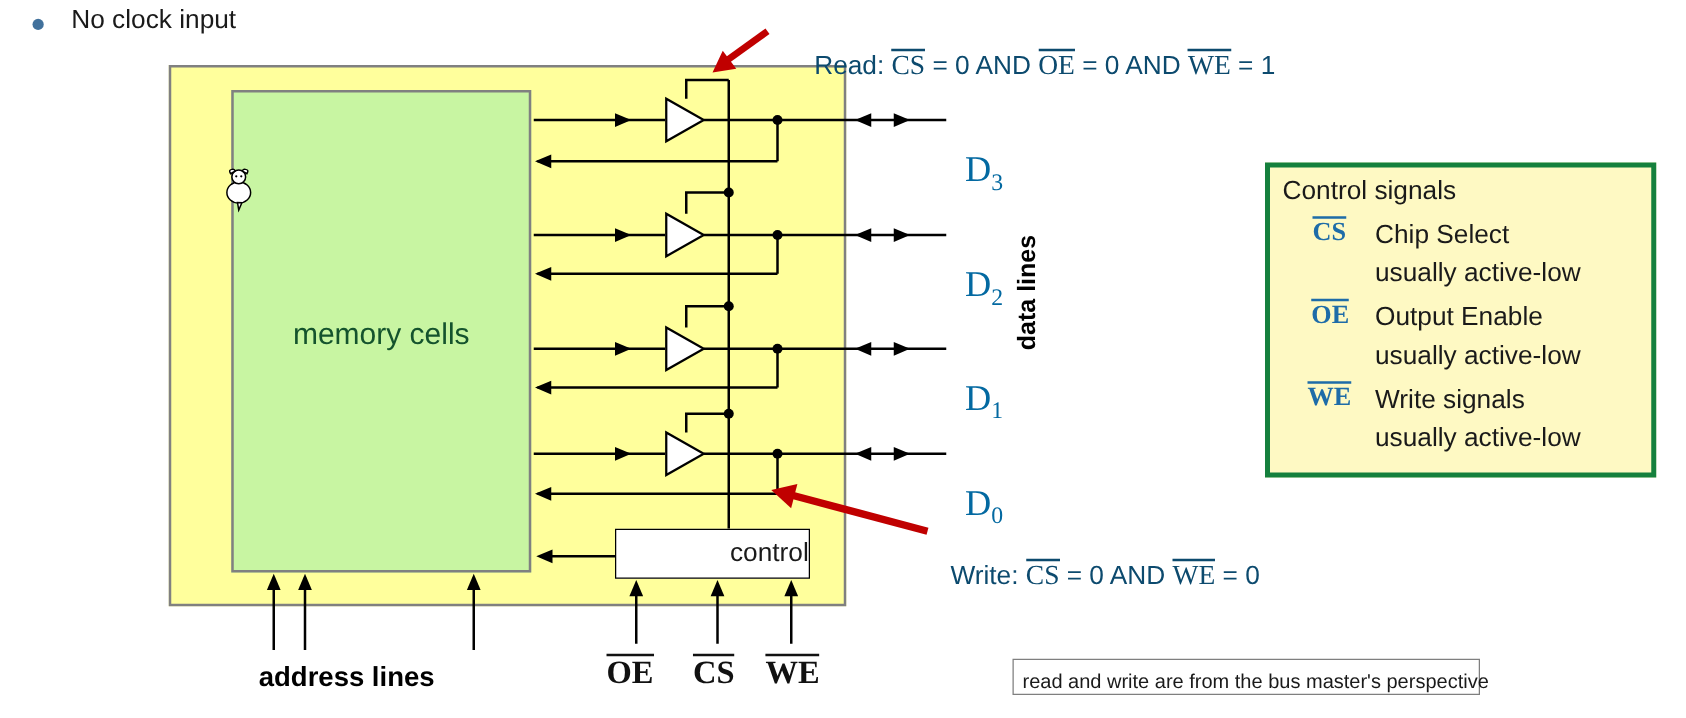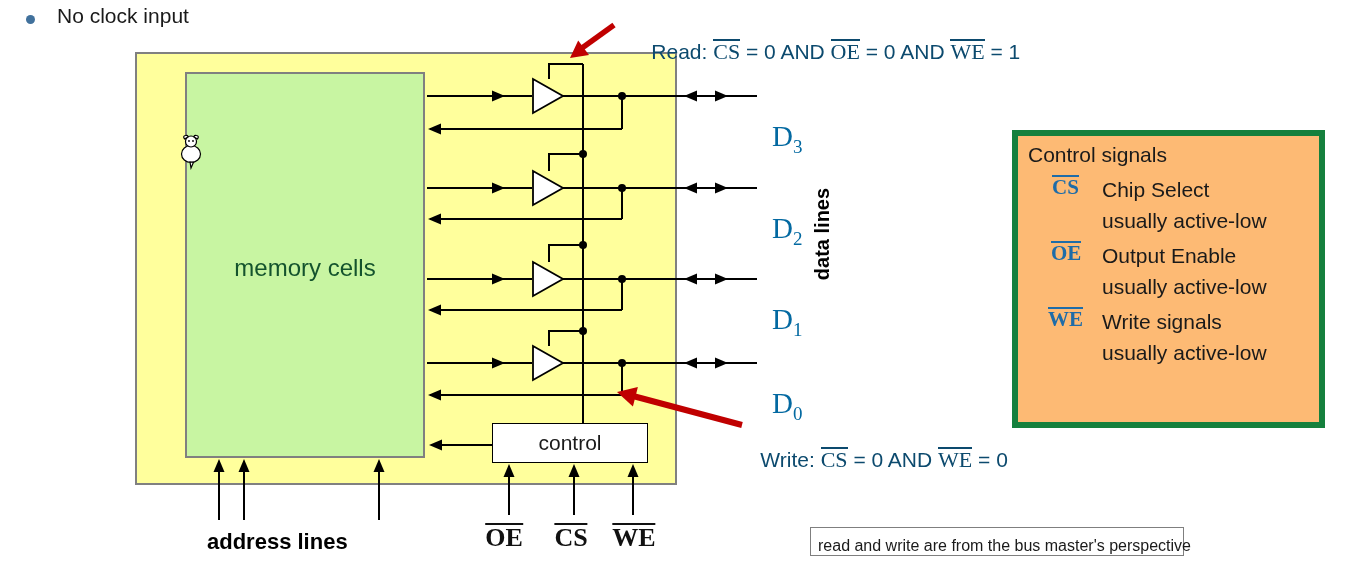--- a/index.html
+++ b/index.html
@@ -143,21 +143,21 @@
       <path d="M614 25 L582 48" stroke="#C00000" stroke-width="5.5" fill="none"></path>
       <polygon points="570,58 578.2,40.6 589,55" fill="#C00000"></polygon>
     </g>
     <g>
       <path d="M742 425 L633 396" stroke="#C00000" stroke-width="6" fill="none"></path>
       <polygon points="617,392 637.9,387.1 632.9,406.5" fill="#C00000"></polygon>
     </g>
   </svg>
 
   <div class="abs box" style="left:492px;top:423px;width:156px;height:40px;background:#ffffff;border:1.6px solid #000;
-              display:flex;align-items:center;justify-content:center;">
+              display:flex;align-items:center;justify-content:flex-end;">
     <span style="font-size:21px;color:#1a1a1a;">control</span>
   </div>
 
   <div class="abs dlabel" style="left:772px;top:80px;">
     <span>D</span><sub>3</sub></div>
   <div class="abs dlabel" style="left:772px;top:172px;">
     <span>D</span><sub>2</sub></div>
   <div class="abs dlabel" style="left:772px;top:263px;">
     <span>D</span><sub>1</sub></div>
   <div class="abs dlabel" style="left:772px;top:347px;">
@@ -176,21 +176,21 @@
 
   <div class="abs pinlabel" style="left:504px;top:523px;">
     <span class="ov">OE</span></div>
   <div class="abs pinlabel" style="left:571px;top:523px;">
     <span class="ov">CS</span></div>
   <div class="abs pinlabel" style="left:634px;top:523px;">
     <span class="ov">WE</span></div>
 
   <div class="abs" style="left:207px;top:529px;font-weight:bold;font-size:22px;color:#000;text-align:center;">address lines</div>
 
-  <div class="abs box" style="left:1012px;top:130px;width:313px;height:298px;background:#fdba74;border:6px solid #15803d;">
+  <div class="abs box" style="left:1012px;top:130px;width:313px;height:252px;background:#fef9c3;border:4px solid #15803d;">
     <span class="abs legend-text" style="left:10px;top:7px;">Control signals</span>
 
     <span class="abs legend-sig" style="left:34px;top:39px;color:#1E6CA8;"><span class="ov">CS</span></span>
     <span class="abs legend-text" style="left:84px;top:42px;">Chip Select</span>
     <span class="abs legend-text" style="left:84px;top:73px;">usually active-low</span>
 
     <span class="abs legend-sig" style="left:33px;top:105px;color:#1E6CA8;"><span class="ov">OE</span></span>
     <span class="abs legend-text" style="left:84px;top:108px;">Output Enable</span>
     <span class="abs legend-text" style="left:84px;top:139px;">usually active-low</span>
 

